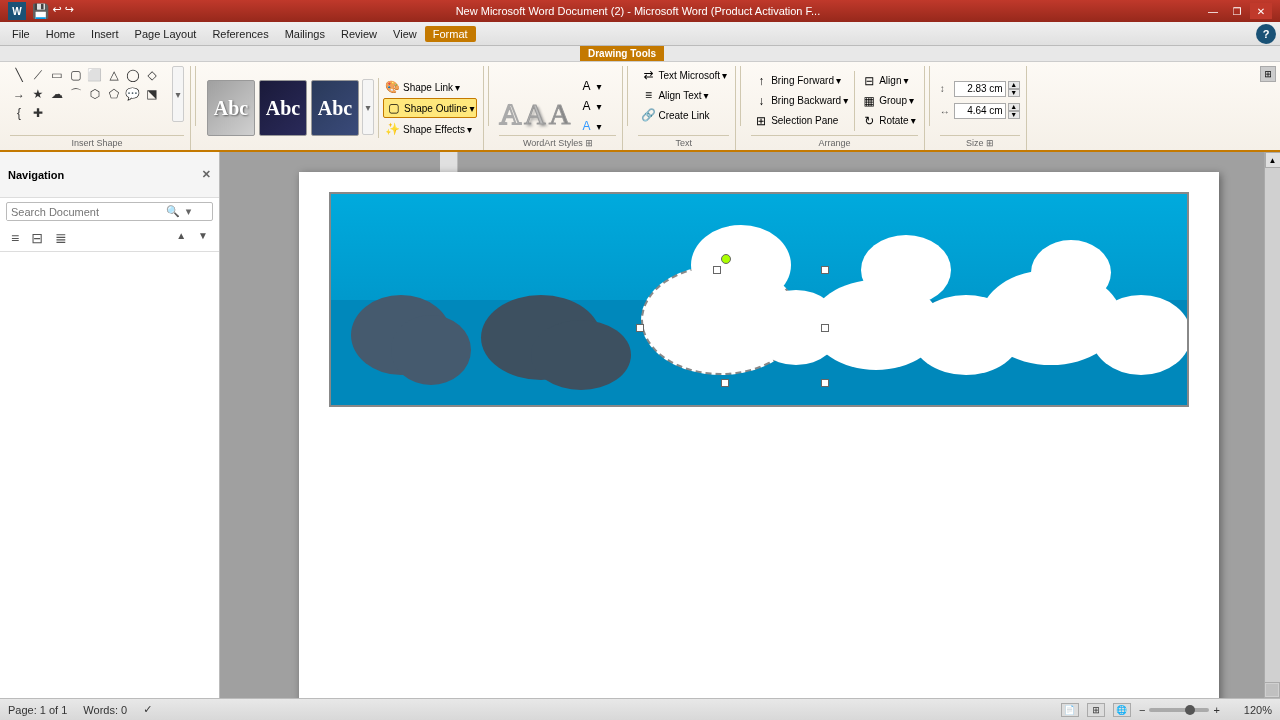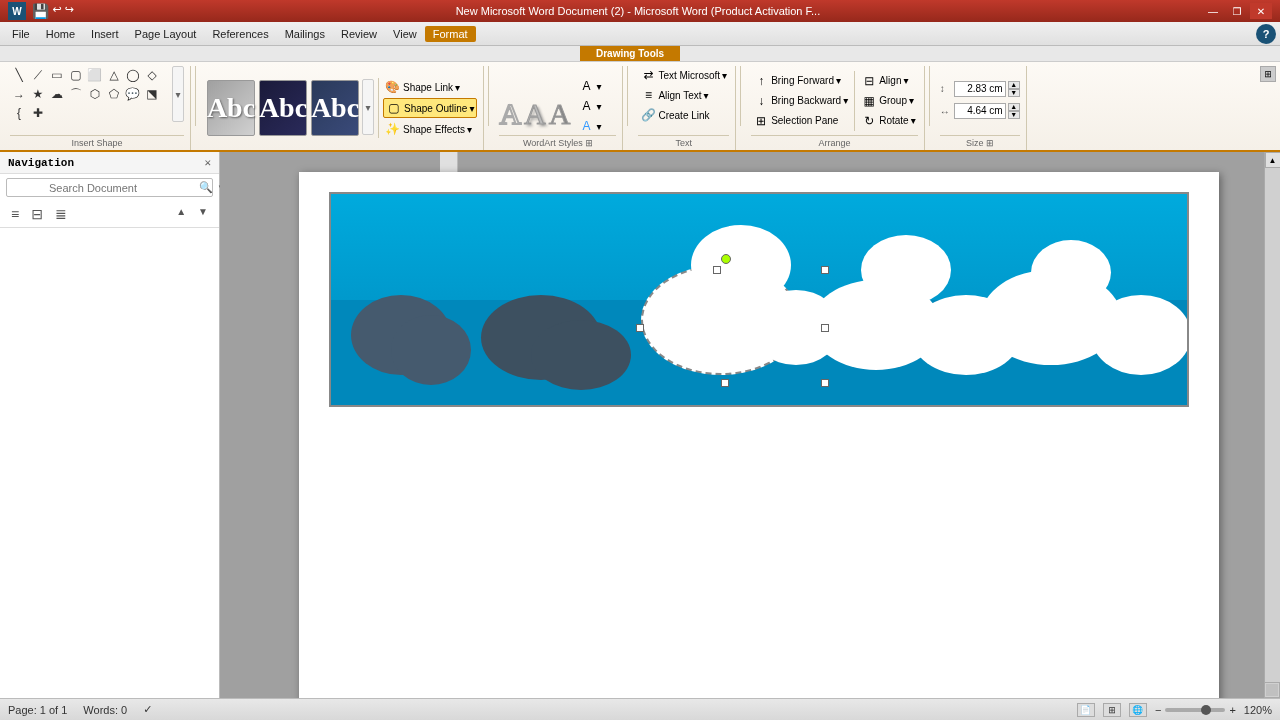--- a/index.html
+++ b/index.html
@@ -40,21 +40,21 @@
       height: 16px;
       background: #e8e8e8;
       display: flex;
       align-items: center;
       padding-left: 580px;
       border-bottom: 1px solid #ccc;
     }
     .drawing-tools-label {
       background: #c47900;
       color: white;
-      padding: 2px 16px;
+      padding: 2px 8px;
       font-size: 10px;
       font-weight: bold;
     }
 
     
     #ribbon {
       height: 90px;
       background: linear-gradient(to bottom, #fdfaf5, #f5f0e8);
       border-bottom: 2px solid #c47900;
       display: flex;
@@ -85,21 +85,21 @@
     .ribbon-controls { display: flex; align-items: center; gap: 2px; flex: 1; }
 
     
     .shape-tools-grid { display: flex; flex-wrap: wrap; width: 160px; gap: 1px; }
     .shape-btn { width: 18px; height: 18px; display: flex; align-items: center; justify-content: center; cursor: pointer; color: #333; font-size: 12px; }
     .shape-expand { width: 12px; height: 56px; display: flex; align-items: center; justify-content: center; cursor: pointer; color: #666; font-size: 10px; border: 1px solid #ccc; border-radius: 2px; background: #f5f5f5; }
 
     
     .abc-style {
       width: 48px; height: 56px; display: flex; align-items: center; justify-content: center;
-      font-family: Georgia, serif; font-size: 28px; font-weight: bold; color: white;
+      font-family: Georgia, serif; font-size: 20px; font-weight: bold; color: white;
       border: 1px solid #999; border-radius: 2px; cursor: pointer; margin: 1px;
     }
 
     
     .ribbon-item-row {
       display: flex; align-items: center; gap: 2px; padding: 1px 2px; cursor: pointer; border-radius: 2px; white-space: nowrap;
     }
     .ribbon-item-row.highlighted { background: #ffe87c; border: 1px solid #c47900; }
     .ribbon-item-row span { font-size: 10px; }
     .ribbon-icon { width: 16px; height: 16px; display: flex; align-items: center; justify-content: center; font-size: 12px; }
@@ -120,29 +120,29 @@
     
     #nav-panel {
       width: 220px;
       background: white;
       border-right: 1px solid #bbb;
       display: flex;
       flex-direction: column;
     }
     #nav-panel-header {
       display: flex; align-items: center; justify-content: space-between;
-      padding: 4px 8px; background: #f5f5f5; border-bottom: 1px solid #ddd;
-      font-weight: bold; font-size: 11px; font-family: Liberation Mono, monospace;
+      padding: 16px 8px; background: #f5f5f5; border-bottom: 1px solid #ddd;
+      font-weight: bold; font-size: 11px;
     }
     #nav-search {
       display: flex; align-items: center; margin: 4px 6px;
       border: 1px solid #bbb; border-radius: 2px; background: white;
     }
     #nav-search input {
-      border: none; outline: none; width: 150px; padding: 2px 4px; font-size: 11px; margin-left: 38px;
+      border: none; outline: none; width: 150px; padding: 2px 4px; font-size: 11px;
     }
     #nav-search-icon { padding: 2px 4px; cursor: pointer; color: #555; }
     #nav-tabs { display: flex; gap: 2px; padding: 2px 6px; border-bottom: 1px solid #ddd; }
     .nav-tab { padding: 2px 4px; cursor: pointer; color: #555; font-size: 14px; border: 1px solid transparent; }
     #nav-content { padding: 12px; flex: 1; }
     #nav-content p { font-size: 11px; color: #555; line-height: 1.5; margin-bottom: 8px; }
 
     
     #doc-area {
       flex: 1;
@@ -531,16 +531,16 @@
   <div class="status-right">
     <div class="status-icon">📄</div>
     <div class="status-icon">⊞</div>
     <div class="status-icon">🌐</div>
     <div class="zoom-control">
       <span style="cursor:pointer;">−</span>
       <div class="zoom-slider">
         <div class="zoom-thumb"></div>
       </div>
       <span style="cursor:pointer;">+</span>
-      <span style="margin-left:4px;">120%</span>
+      <span style="margin-left:20px;">120%</span>
     </div>
   </div>
 </div>
 
 </body></html>

